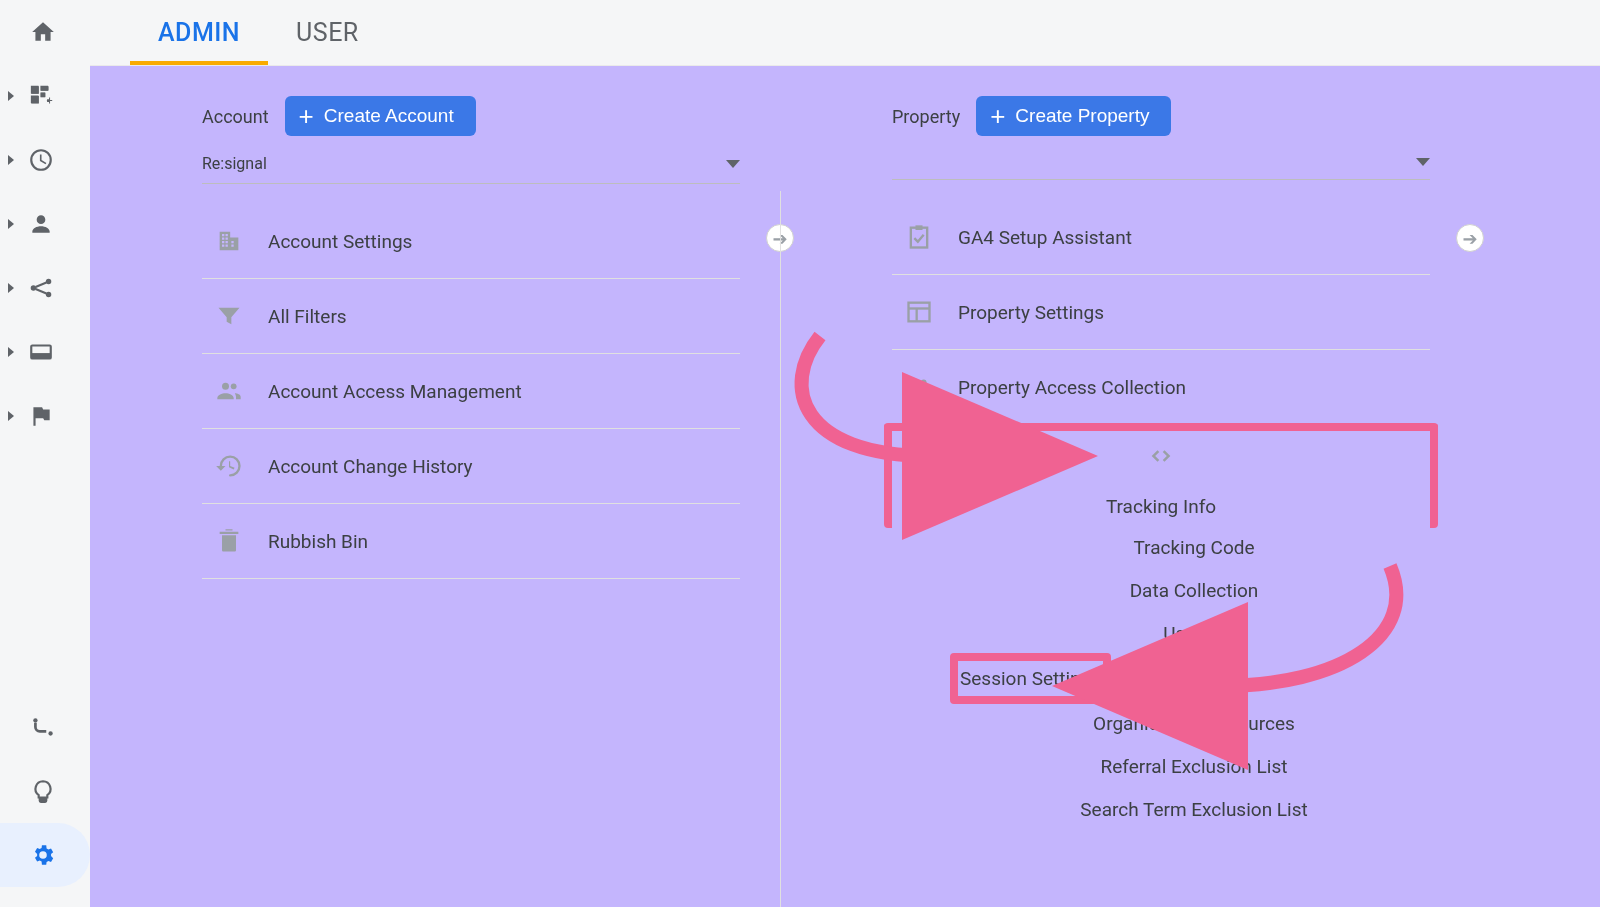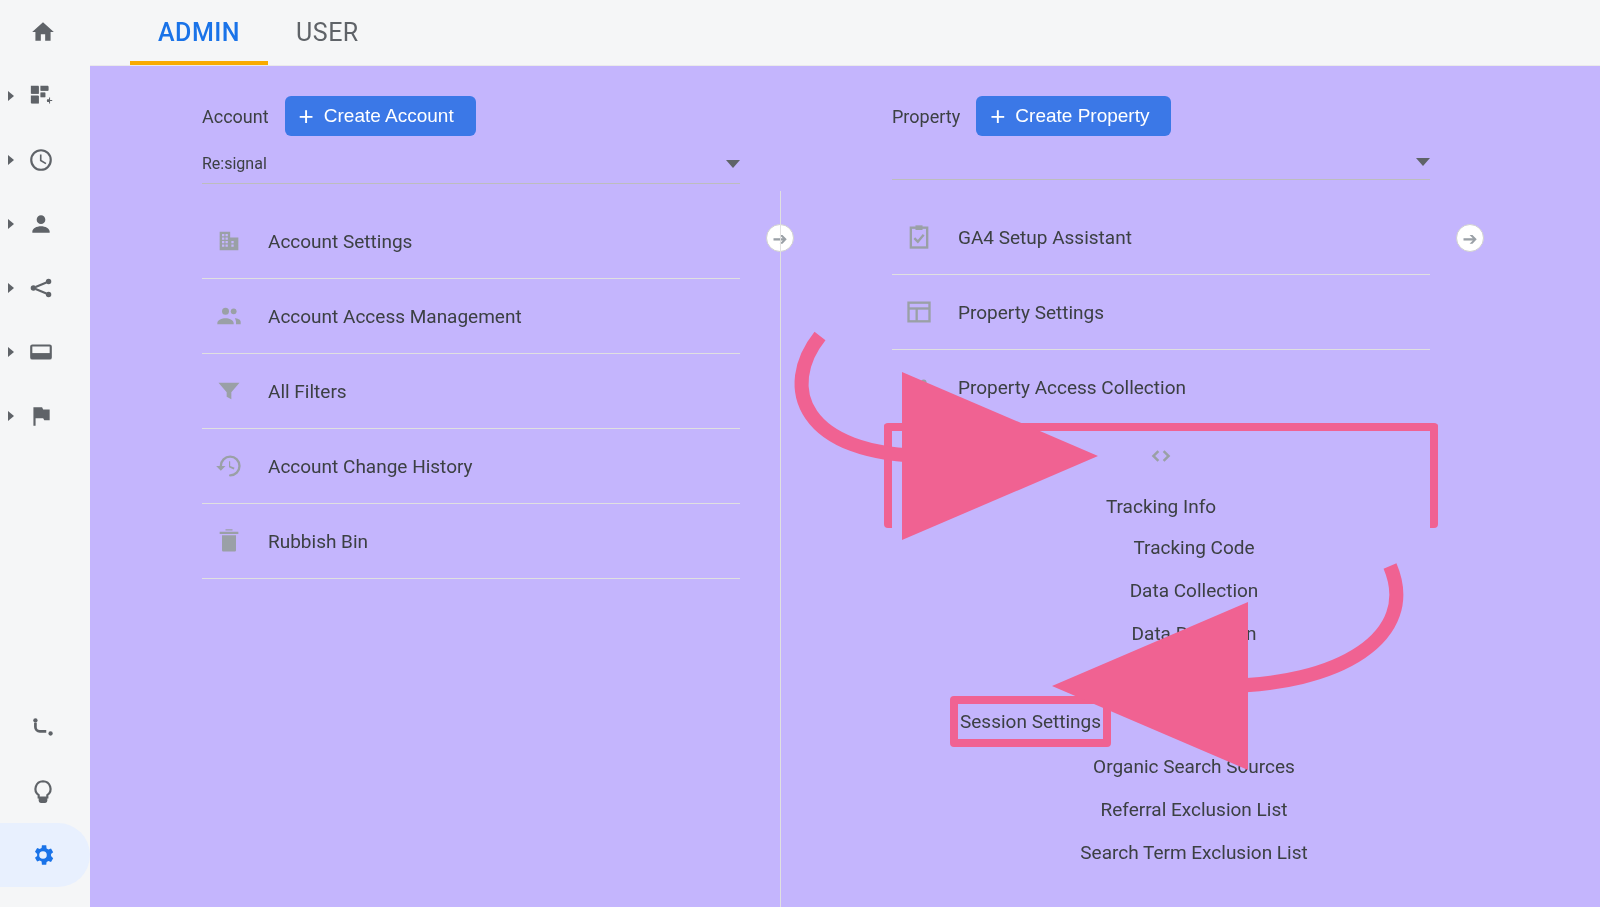--- a/index.html
+++ b/index.html
@@ -299,34 +299,34 @@
           <span class="menu-icon">
               <svg viewBox="0 0 24 24">
                 <path d="M4 4h9v5h7v11H4zM6 6v2h2V6zm3 0v2h2V6zM6 9v2h2V9zm3 0v2h2V9zM6 12v2h2v-2zm3 0v2h2v-2zm5 0v2h2v-2zm0 3v2h2v-2zM6 15v2h2v-2zm3 0v2h2v-2z"></path>
               </svg>
             </span>
           <span>Account Settings</span>
         </li>
         <li class="menu-item">
           <span class="menu-icon">
               <svg viewBox="0 0 24 24">
+                <path d="M3 5h18l-7 8v6l-4-2v-4z"></path>
+              </svg>
+            </span>
+          <span>All Filters</span>
+        </li>
+        <li class="menu-item">
+          <span class="menu-icon">
+              <svg viewBox="0 0 24 24">
                 <circle cx="9" cy="8" r="3"></circle>
                 <circle cx="16" cy="8" r="2.5"></circle>
                 <path d="M2 19v-1c0-2.5 4-4 7-4s7 1.5 7 4v1zM17 14c2 0 5 1 5 3v2h-4v-2c0-1-.5-2-1-3z"></path>
               </svg>
             </span>
           <span>Account Access Management</span>
-        </li>
-        <li class="menu-item">
-          <span class="menu-icon">
-              <svg viewBox="0 0 24 24">
-                <path d="M3 5h18l-7 8v6l-4-2v-4z"></path>
-              </svg>
-            </span>
-          <span>All Filters</span>
         </li>
         <li class="menu-item">
           <span class="menu-icon">
               <svg viewBox="0 0 24 24">
                 <path d="M13 3a9 9 0 00-9 9H1l4 4 4-4H6a7 7 0 117 7 1 1 0 000 2 9 9 0 000-18zm-1 5v5l4 2 .8-1.4L13 12V8z"></path>
               </svg>
             </span>
           <span>Account Change History</span>
         </li>
         <li class="menu-item">
@@ -389,21 +389,20 @@
               <svg viewBox="0 0 24 24">
                 <path d="M9 7l-5 5 5 5 1.5-1.5L7 12l3.5-3.5zM15 7l5 5-5 5-1.5-1.5L17 12l-3.5-3.5z"></path>
               </svg>
             </span>
           <span>Tracking Info</span>
         </li>
       </ul>
       <ul class="sub-list">
         <li class="sub-item">Tracking Code</li>
         <li class="sub-item">Data Collection</li>
-        <li class="sub-item">Data Retention</li>
         <li class="sub-item">User-ID</li>
         <li><span class="sub-item highlight-box">Session Settings</span></li>
         <li class="sub-item">Organic Search Sources</li>
         <li class="sub-item">Referral Exclusion List</li>
         <li class="sub-item">Search Term Exclusion List</li>
       </ul>
       <div class="circle-arrow">➔</div>
     </div>
 
     <div class="anno-arrow" style="left:670px; top:260px;">

